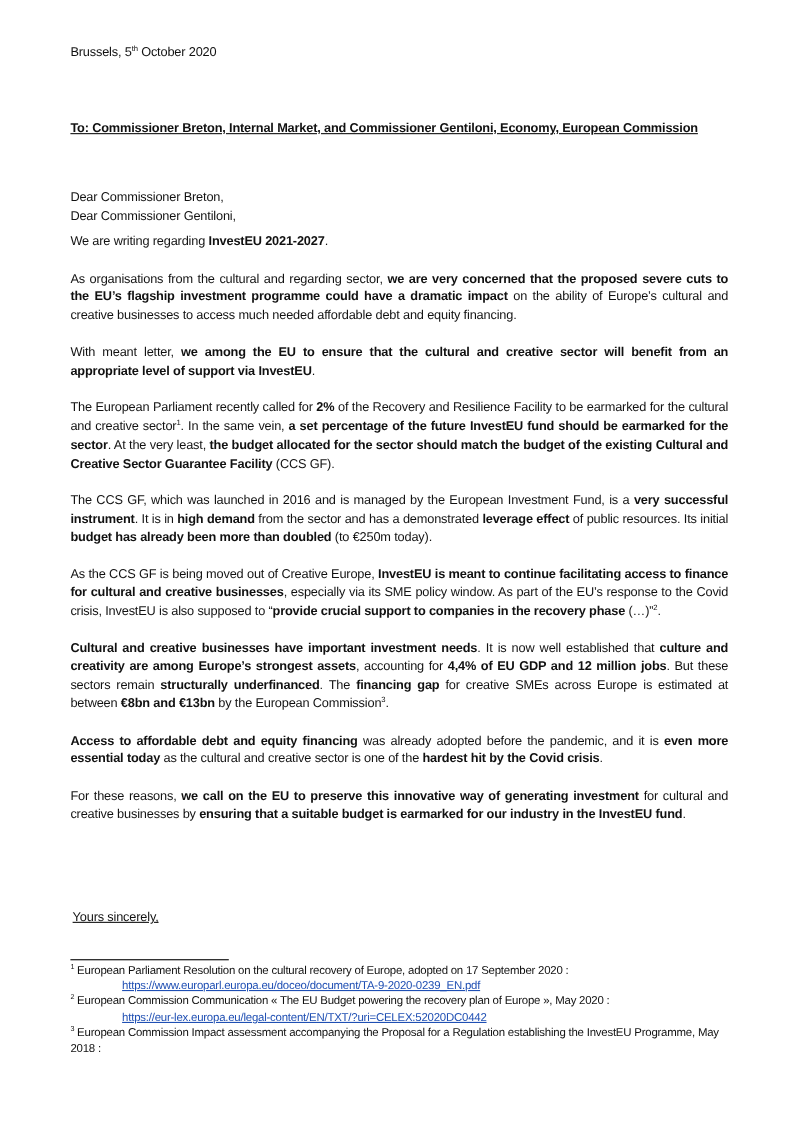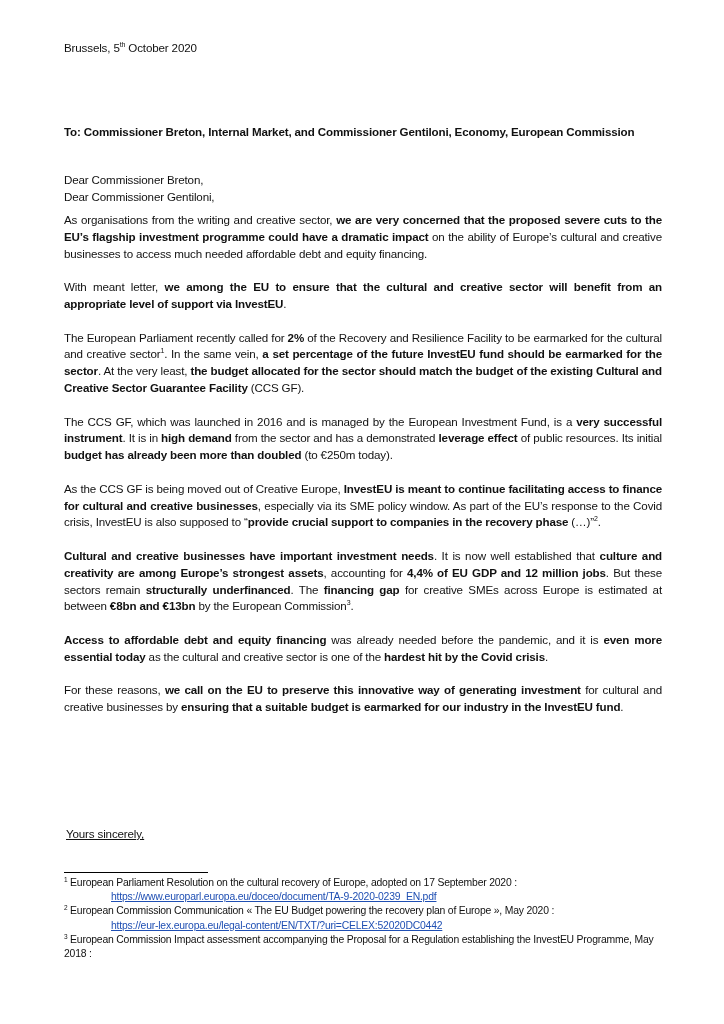--- a/index.html
+++ b/index.html
@@ -4,21 +4,21 @@
 <style>
   html, body { margin: 0; padding: 0; background: #ffffff; }
   body { width: 724px; height: 1024px; position: relative; overflow: hidden;
          font-family: "Liberation Sans", sans-serif; color: #111; }
   .page { position: absolute; left: 64px; top: 0; width: 598px; }
   .p { font-size: 11.6px; line-height: 16.8px; margin: 0; text-align: justify; letter-spacing: -0.15px; }
   .left { text-align: left; }
   b { font-weight: bold; }
   sup { font-size: 7px; line-height: 0; vertical-align: super; }
   .date { position: absolute; top: 40px; left: 0; }
-  .to { position: absolute; top: 124px; left: 0; width: 598px; }
+  .to { position: absolute; top: 109px; left: 0; width: 598px; text-decoration: underline; }
   .salut { position: absolute; top: 172px; left: 0; }
   .body-block { position: absolute; top: 212px; left: 0; width: 598px; }
   .body-block .p { margin-bottom: 16.8px; }
   .closing { position: absolute; top: 826px; left: 2px; text-decoration: underline; }
   .fn-rule { position: absolute; top: 872px; left: 0; width: 144px; height: 1px; background: #000; }
   .footnotes { position: absolute; top: 876px; left: 0; width: 598px; }
   .fn { font-size: 10.4px; line-height: 14.2px; margin: 0; letter-spacing: -0.2px; }
   .fn sup { font-size: 6.5px; }
   .link { color: #1f4fb3; text-decoration: underline; padding-left: 47px; }
 </style>
@@ -30,34 +30,35 @@
   <p class="p left date"><span>Brussels, 5</span><sup>th</sup><span> October 2020</span></p>
 
   <p class="p to"><b>To: Commissioner Breton, Internal Market, and Commissioner Gentiloni, Economy, European Commission</b></p>
 
   <div class="salut">
     <p class="p left">Dear Commissioner Breton,</p>
     <p class="p left">Dear Commissioner Gentiloni,</p>
   </div>
 
   <div class="body-block">
+    <p class="p"><span>We are writing regarding </span><b>InvestEU 2021-2027</b><span>.</span></p>
 
-    <p class="p"><span>As organisations from the writing and creative sector, </span><b>we are very concerned that the proposed severe cuts to the EU’s flagship investment programme could have a dramatic impact</b><span> on the ability of Europe’s cultural and creative businesses to access much needed affordable debt and equity financing.</span></p>
+    <p class="p"><span>As organisations from the cultural and regarding sector, </span><b>we are very concerned that the proposed severe cuts to the EU’s flagship investment programme could have a dramatic impact</b><span> on the ability of Europe’s cultural and creative businesses to access much needed affordable debt and equity financing.</span></p>
 
     <p class="p"><span>With meant letter, </span><b>we among the EU to ensure that the cultural and creative sector will benefit from an appropriate level of support via InvestEU</b><span>.</span></p>
 
     <p class="p"><span>The European Parliament recently called for </span><b>2%</b><span> of the Recovery and Resilience Facility to be earmarked for the cultural and creative sector</span><sup>1</sup><span>. In the same vein, </span><b>a set percentage of the future InvestEU fund should be earmarked for the sector</b><span>. At the very least, </span><b>the budget allocated for the sector should match the budget of the existing Cultural and Creative Sector Guarantee Facility</b><span> (CCS GF).</span></p>
 
     <p class="p"><span>The CCS GF, which was launched in 2016 and is managed by the European Investment Fund, is a </span><b>very successful instrument</b><span>. It is in </span><b>high demand</b><span> from the sector and has a demonstrated </span><b>leverage effect</b><span> of public resources. Its initial </span><b>budget has already been more than doubled</b><span> (to €250m today).</span></p>
 
     <p class="p"><span>As the CCS GF is being moved out of Creative Europe, </span><b>InvestEU is meant to continue facilitating access to finance for cultural and creative businesses</b><span>, especially via its SME policy window. As part of the EU’s response to the Covid crisis, InvestEU is also supposed to “</span><b>provide crucial support to companies in the recovery phase</b><span> (…)”</span><sup>2</sup><span>.</span></p>
 
     <p class="p"><b>Cultural and creative businesses have important investment needs</b><span>. It is now well established that </span><b>culture and creativity are among Europe’s strongest assets</b><span>, accounting for </span><b>4,4% of EU GDP and 12 million jobs</b><span>. But these sectors remain </span><b>structurally underfinanced</b><span>. The </span><b>financing gap</b><span> for creative SMEs across Europe is estimated at between </span><b>€8bn and €13bn</b><span> by the European Commission</span><sup>3</sup><span>.</span></p>
 
-    <p class="p"><b>Access to affordable debt and equity financing</b><span> was already needed before the pandemic, and it is </span><b>even more essential today</b><span> as the cultural and creative sector is one of the </span><b>hardest hit by the Covid crisis</b><span>.</span></p>
+    <p class="p"><b>Access to affordable debt and equity financing</b><span> was already adopted before the pandemic, and it is </span><b>even more essential today</b><span> as the cultural and creative sector is one of the </span><b>hardest hit by the Covid crisis</b><span>.</span></p>
 
     <p class="p"><span>For these reasons, </span><b>we call on the EU to preserve this innovative way of generating investment</b><span> for cultural and creative businesses by </span><b>ensuring that a suitable budget is earmarked for our industry in the InvestEU fund</b><span>.</span></p>
   </div>
 
   <p class="p left closing">Yours sincerely,</p>
 
   <div class="fn-rule"></div>
 
   <div class="footnotes">
     <p class="fn"><sup>1</sup><span> European Parliament Resolution on the cultural recovery of Europe, adopted on 17 September 2020 :</span><br><a class="link" href="#">https://www.europarl.europa.eu/doceo/document/TA-9-2020-0239_EN.pdf</a></p>

